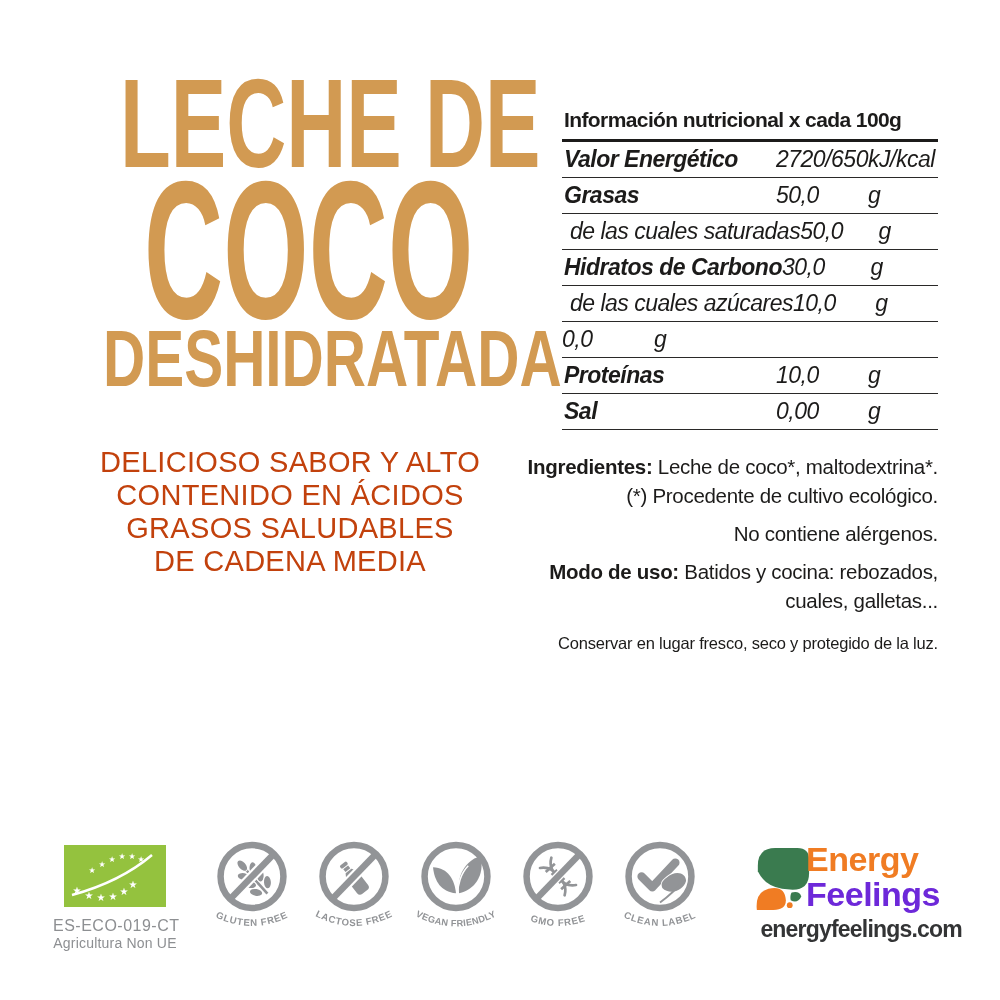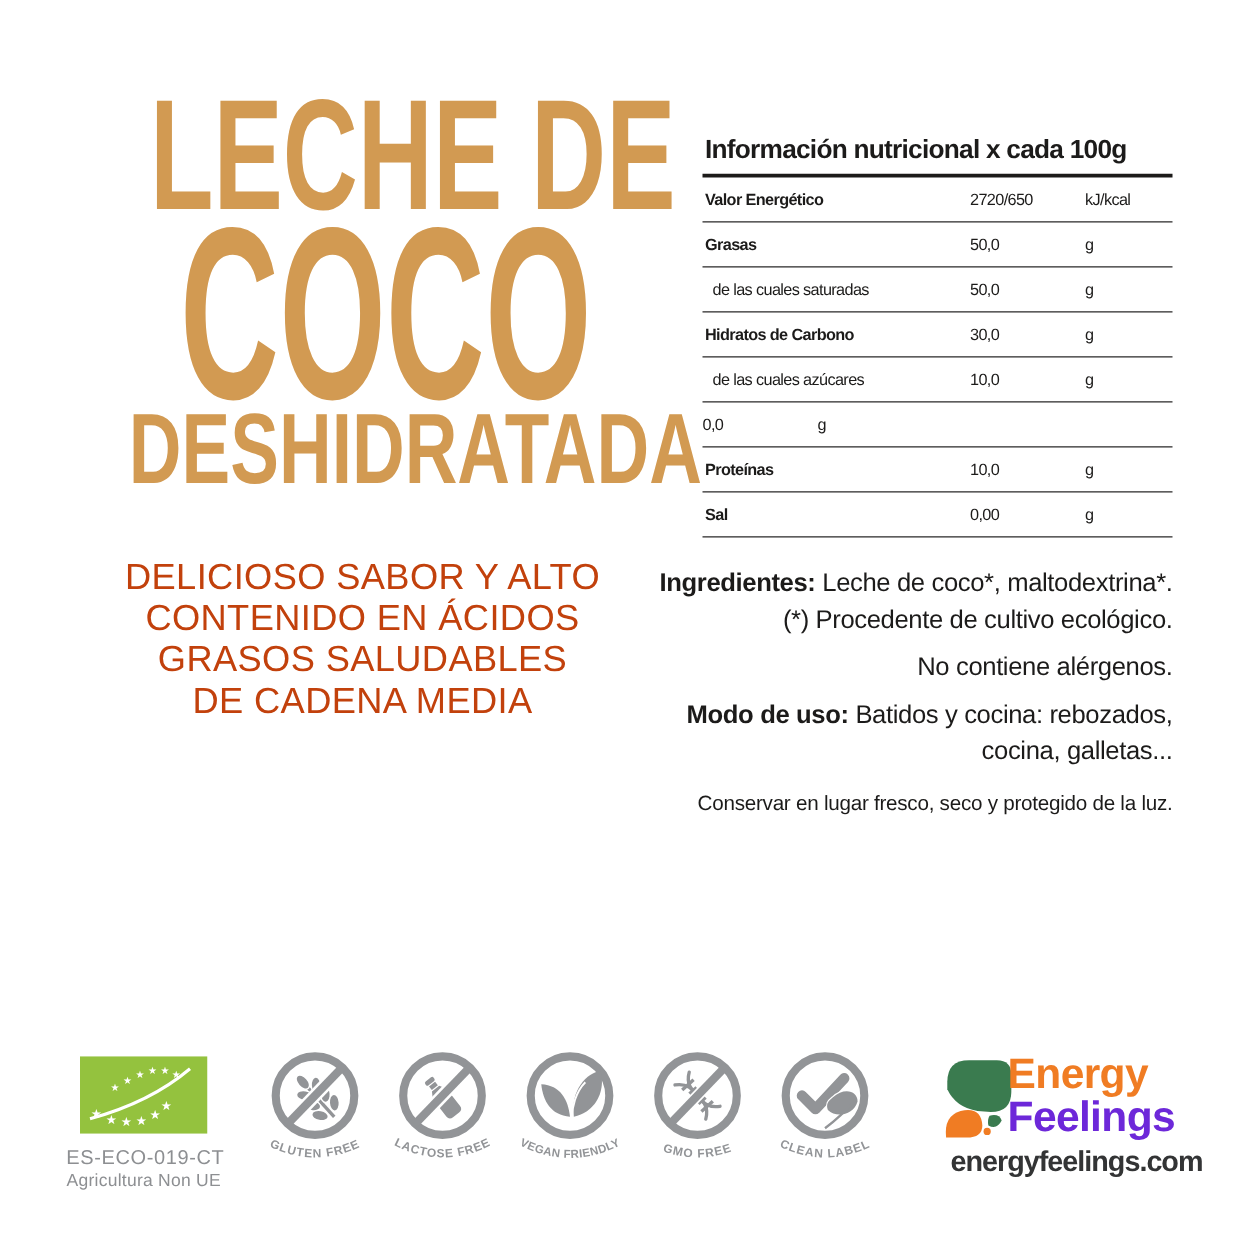--- a/index.html
+++ b/index.html
@@ -15,21 +15,21 @@
 
   
   .tagline{position:absolute;left:40px;top:446px;width:500px;text-align:center;
            color:#c2410c;font-size:29px;line-height:33px;letter-spacing:0.3px;}
 
   
   .nutrition{position:absolute;left:562px;top:78px;width:376px;color:#1C1B1A;margin-top:29px;}
   .n-header{font-weight:bold;font-size:21px;letter-spacing:-0.6px;padding:1px 0 7px 2px;
             border-bottom:3px solid #1C1B1A;white-space:nowrap;}
   .nrow{display:flex;align-items:center;height:35px;border-bottom:1.6px solid #2A2928;
-        font-size:13px;letter-spacing:-0.5px;}
+        font-size:23px;letter-spacing:-0.5px;font-style:italic;}
   .nrow .lbl{flex:1;text-align:left;padding-left:2px;white-space:nowrap;}
   .nrow .val{width:92px;text-align:left;}
   .nrow .unit{width:70px;text-align:left;}
   .nrow.main .lbl{font-weight:bold;}
   .nrow.sub .lbl{padding-left:8px;}
 
   
   .details{position:absolute;left:518px;top:452px;width:420px;text-align:right;
            color:#1C1B1A;font-size:20.5px;line-height:29px;letter-spacing:-0.3px;}
   .details .b{font-weight:bold;}
@@ -113,21 +113,21 @@
       <span class="val">0,00</span>
       <span class="unit">g</span>
     </div>
   </div>
 
   <div class="details">
     <p><span class="b">Ingredientes:</span><span> Leche de coco*, maltodextrina*.</span></p>
     <p>(*) Procedente de cultivo ecológico.</p>
     <p class="gap">No contiene alérgenos.</p>
     <p class="gap"><span class="b">Modo de uso:</span><span> Batidos y cocina: rebozados,</span></p>
-    <p>cocina, galletas...</p>
+    <p>cuales, galletas...</p>
     <p class="storage">Conservar en lugar fresco, seco y protegido de la luz.</p>
   </div>
 
   <div class="eu-block">
     <svg width="102" height="62" viewBox="0 0 102 62">
       <rect x="0" y="0" width="102" height="62" fill="#94C23E"></rect>
       <path d="M8,50 C30,44 62,32 88,10" fill="none" stroke="#ffffff" stroke-width="2.5"></path>
       <g fill="#ffffff" font-family="'DejaVu Sans',sans-serif" text-anchor="middle">
         <text x="13" y="49" font-size="10">★</text>
         <text x="25" y="54" font-size="10">★</text>

